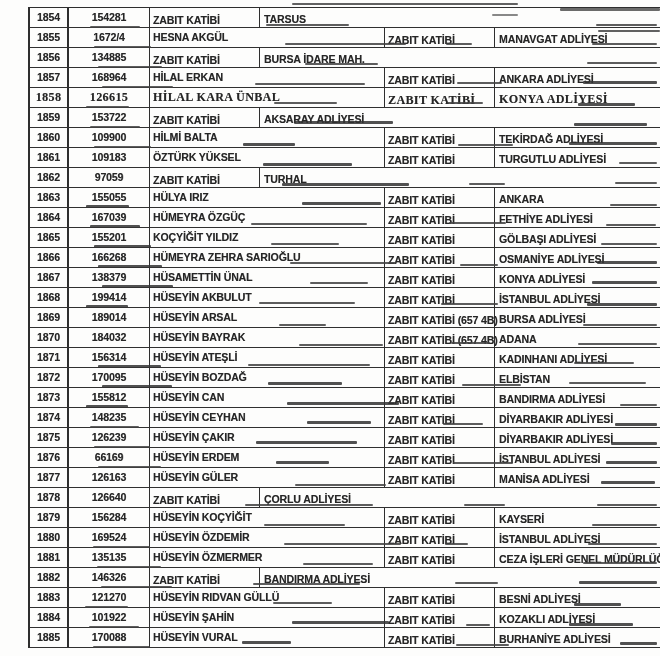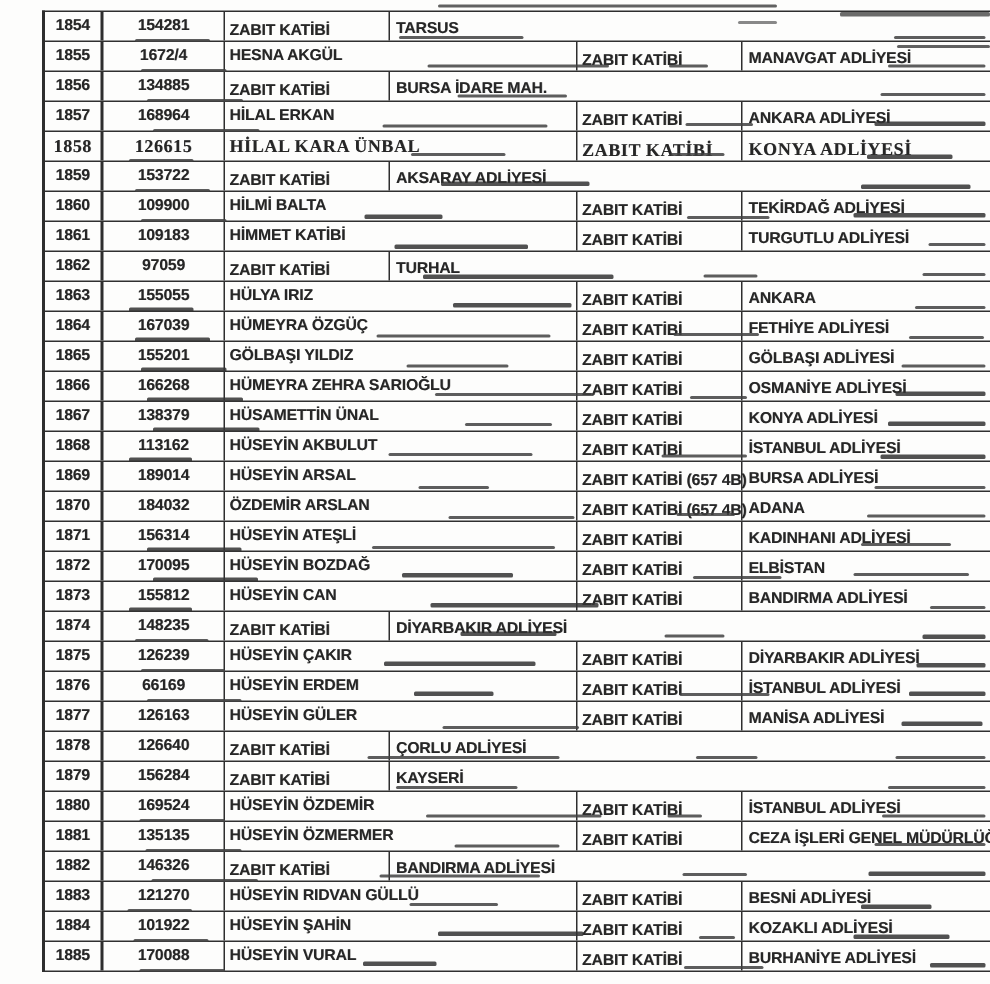--- a/index.html
+++ b/index.html
@@ -120,21 +120,21 @@
         <div class="cell c-title">ZABIT KATİBİ</div>
         <div class="cell c-loc">TEKİRDAĞ ADLİYESİ</div>
         <div class="streak" style="left: 63.7436px; bottom: -1px; width: 57.0512px;"></div>
         <div class="streak thick" style="left: 213.176px; bottom: 1px; width: 51.97px;"></div>
         <div class="streak" style="left: 427.912px; bottom: 1px; width: 55.2946px;"></div>
         <div class="streak thick" style="left: 538.976px; bottom: 2px; width: 88.024px;"></div>
       </div>
       <div class="row">
         <div class="cell c-no">1861</div>
         <div class="cell c-reg">109183</div>
-        <div class="cell c-name">HİMMET KATİBİ</div>
+        <div class="cell c-name">ÖZTÜRK YÜKSEL</div>
         <div class="cell c-title">ZABIT KATİBİ</div>
         <div class="cell c-loc">TURGUTLU ADLİYESİ</div>
         <div class="streak thick" style="left: 232.712px; bottom: 1px; width: 89.249px;"></div>
         <div class="streak" style="left: 589.412px; bottom: 3px; width: 37.5878px;"></div>
       </div>
       <div class="row">
         <div class="cell c-no">1862</div>
         <div class="cell c-reg">97059</div>
         <div class="cell c-title">ZABIT KATİBİ</div>
         <div class="cell c-loc">TURHAL</div>
@@ -159,21 +159,21 @@
         <div class="cell c-title">ZABIT KATİBİ</div>
         <div class="cell c-loc">FETHİYE ADLİYESİ</div>
         <div class="streak thick" style="left: 59.6918px; bottom: -1px; width: 49.9606px;"></div>
         <div class="streak" style="left: 221.322px; bottom: 2px; width: 116.086px;"></div>
         <div class="streak" style="left: 419.248px; bottom: 3px; width: 56.4408px;"></div>
         <div class="streak" style="left: 575.721px; bottom: 1px; width: 50.5516px;"></div>
       </div>
       <div class="row">
         <div class="cell c-no">1865</div>
         <div class="cell c-reg">155201</div>
-        <div class="cell c-name">GÖLBAŞI YILDIZ</div>
+        <div class="cell c-name">KOÇYİĞİT YILDIZ</div>
         <div class="cell c-title">ZABIT KATİBİ</div>
         <div class="cell c-loc">GÖLBAŞI ADLİYESİ</div>
         <div class="streak thick" style="left: 63.6788px; bottom: -1px; width: 56.938px;"></div>
         <div class="streak" style="left: 240.858px; bottom: 2px; width: 68.3648px;"></div>
         <div class="streak" style="left: 571.157px; bottom: 2px; width: 55.8428px;"></div>
       </div>
       <div class="row">
         <div class="cell c-no">1866</div>
         <div class="cell c-reg">166268</div>
         <div class="cell c-name">HÜMEYRA ZEHRA SARIOĞLU</div>
@@ -189,42 +189,42 @@
         <div class="cell c-reg">138379</div>
         <div class="cell c-name">HÜSAMETTİN ÜNAL</div>
         <div class="cell c-title">ZABIT KATİBİ</div>
         <div class="cell c-loc">KONYA ADLİYESİ</div>
         <div class="streak thick" style="left: 71.6529px; bottom: -1px; width: 70.8927px;"></div>
         <div class="streak" style="left: 279.932px; bottom: 3px; width: 57.9227px;"></div>
         <div class="streak thick" style="left: 562.03px; bottom: 3px; width: 64.9704px;"></div>
       </div>
       <div class="row">
         <div class="cell c-no">1868</div>
-        <div class="cell c-reg">113162</div>
+        <div class="cell c-reg">199414</div>
         <div class="cell c-name">HÜSEYİN AKBULUT</div>
         <div class="cell c-title">ZABIT KATİBİ</div>
         <div class="cell c-loc">İSTANBUL ADLİYESİ</div>
         <div class="streak thick" style="left: 55.64px; bottom: -1px; width: 42.87px;"></div>
         <div class="streak" style="left: 229.468px; bottom: 3px; width: 95.2017px;"></div>
         <div class="streak" style="left: 410.584px; bottom: 2px; width: 57.5869px;"></div>
         <div class="streak thick" style="left: 557.466px; bottom: 1px; width: 69.5341px;"></div>
       </div>
       <div class="row">
         <div class="cell c-no">1869</div>
         <div class="cell c-reg">189014</div>
         <div class="cell c-name">HÜSEYİN ARSAL</div>
         <div class="cell c-title">ZABIT KATİBİ (657 4B)</div>
         <div class="cell c-loc">BURSA ADLİYESİ</div>
         <div class="streak" style="left: 249.005px; bottom: 1px; width: 47.4806px;"></div>
         <div class="streak" style="left: 552.902px; bottom: 1px; width: 74.0979px;"></div>
       </div>
       <div class="row">
         <div class="cell c-no">1870</div>
         <div class="cell c-reg">184032</div>
-        <div class="cell c-name">ÖZDEMİR ARSLAN</div>
+        <div class="cell c-name">HÜSEYİN BAYRAK</div>
         <div class="cell c-title">ZABIT KATİBİ (657 4B)</div>
         <div class="cell c-loc">ADANA</div>
         <div class="streak" style="left: 268.541px; bottom: 1px; width: 84.7596px;"></div>
         <div class="streak" style="left: 421.252px; bottom: 3px; width: 39.1599px;"></div>
         <div class="streak" style="left: 548.338px; bottom: 2px; width: 78.6617px;"></div>
       </div>
       <div class="row">
         <div class="cell c-no">1871</div>
         <div class="cell c-reg">156314</div>
         <div class="cell c-name">HÜSEYİN ATEŞLİ</div>
@@ -251,20 +251,21 @@
         <div class="cell c-name">HÜSEYİN CAN</div>
         <div class="cell c-title">ZABIT KATİBİ</div>
         <div class="cell c-loc">BANDIRMA ADLİYESİ</div>
         <div class="streak thick" style="left: 55.5753px; bottom: -1px; width: 42.7567px;"></div>
         <div class="streak thick" style="left: 257.151px; bottom: 2px; width: 111.596px;"></div>
         <div class="streak" style="left: 589.647px; bottom: 1px; width: 37.3529px;"></div>
       </div>
       <div class="row">
         <div class="cell c-no">1874</div>
         <div class="cell c-reg">148235</div>
+        <div class="cell c-name">HÜSEYİN CEYHAN</div>
         <div class="cell c-title">ZABIT KATİBİ</div>
         <div class="cell c-loc">DİYARBAKIR ADLİYESİ</div>
         <div class="streak" style="left: 59.5623px; bottom: -1px; width: 49.7341px;"></div>
         <div class="streak thick" style="left: 276.688px; bottom: 3px; width: 63.8754px;"></div>
         <div class="streak" style="left: 412.588px; bottom: 2px; width: 40.3061px;"></div>
         <div class="streak thick" style="left: 585.083px; bottom: 1px; width: 41.9167px;"></div>
       </div>
       <div class="row">
         <div class="cell c-no">1875</div>
         <div class="cell c-reg">126239</div>
@@ -300,20 +301,21 @@
         <div class="cell c-reg">126640</div>
         <div class="cell c-title">ZABIT KATİBİ</div>
         <div class="cell c-loc">ÇORLU ADLİYESİ</div>
         <div class="streak" style="left: 214.834px; bottom: 1px; width: 127.991px;"></div>
         <div class="streak" style="left: 433.924px; bottom: 1px; width: 41.4522px;"></div>
         <div class="streak" style="left: 566.828px; bottom: 1px; width: 60.1718px;"></div>
       </div>
       <div class="row">
         <div class="cell c-no">1879</div>
         <div class="cell c-reg">156284</div>
+        <div class="cell c-name">HÜSEYİN KOÇYİĞİT</div>
         <div class="cell c-title">ZABIT KATİBİ</div>
         <div class="cell c-loc">KAYSERİ</div>
         <div class="streak" style="left: 234.37px; bottom: 1px; width: 80.2702px;"></div>
         <div class="streak" style="left: 562.264px; bottom: 1px; width: 64.7355px;"></div>
       </div>
       <div class="row">
         <div class="cell c-no">1880</div>
         <div class="cell c-reg">169524</div>
         <div class="cell c-name">HÜSEYİN ÖZDEMİR</div>
         <div class="cell c-title">ZABIT KATİBİ</div>

